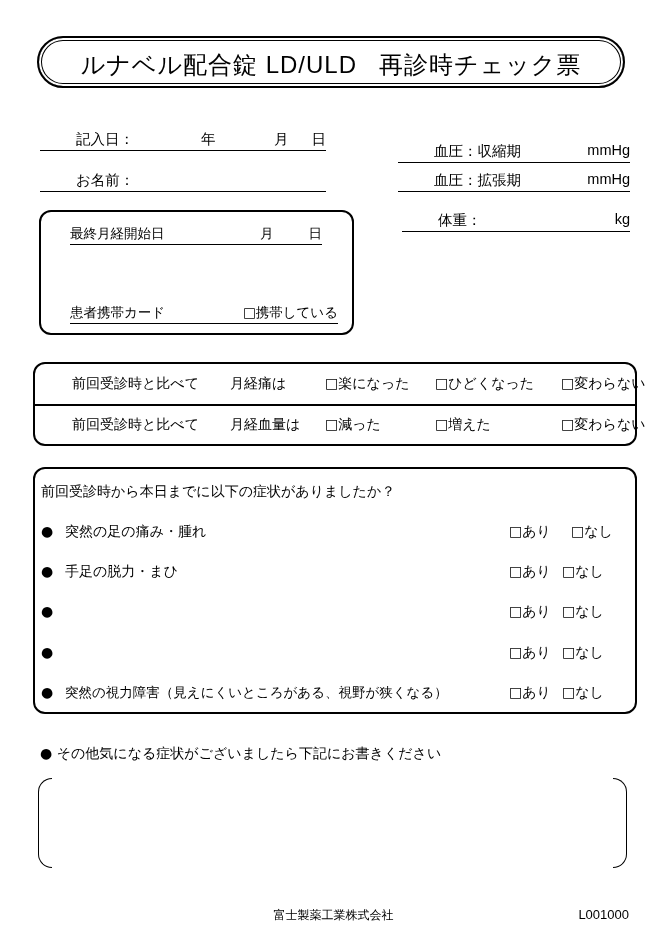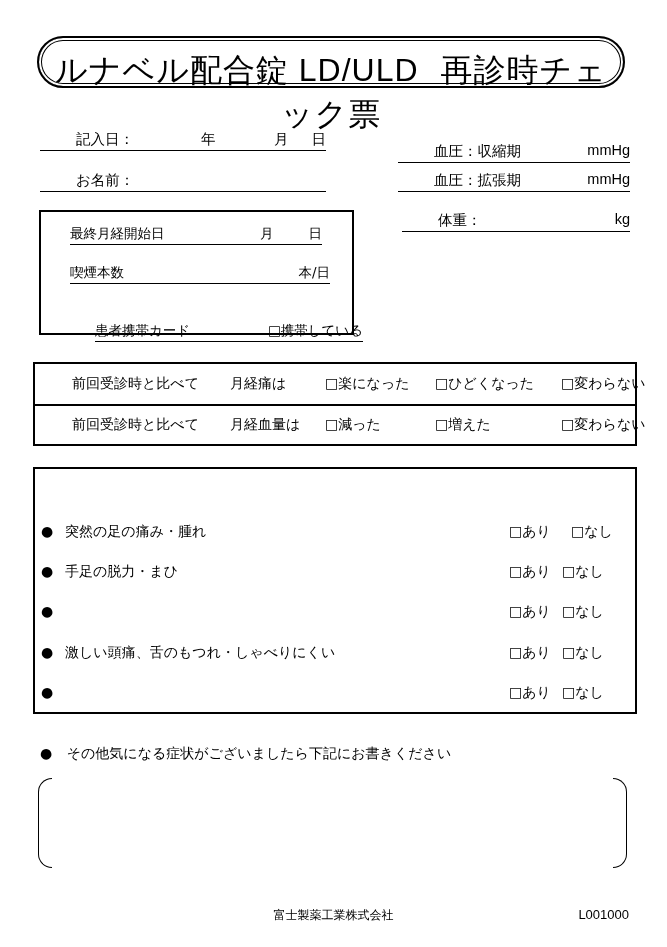--- a/index.html
+++ b/index.html
@@ -1,25 +1,25 @@
 <!DOCTYPE html>
 <html><head>
 <meta charset="utf-8">
 <style>
   html, body { margin:0; padding:0; background:#ffffff; }
   body { width:667px; height:947px; position:relative; overflow:hidden;
          font-family:"DejaVu Sans","Liberation Sans",sans-serif; color:#000; }
-  .abs { position:absolute; }
+  .abs { position:absolute;border-radius:12px; }
 
   
   .title-box { left:37px; top:36px; width:588px; height:52px;
     border:2px solid #000; border-radius:26px; box-sizing:border-box;
     box-shadow: inset 0 0 0 2px #fff, inset 0 0 0 3px #000; }
   .title-text { position:absolute; left:0; right:0; top:11px; text-align:center;
-    font-family:"Liberation Sans","DejaVu Sans",sans-serif; font-size:32px; letter-spacing:1px; }
+    font-family:"Liberation Sans","DejaVu Sans",sans-serif; font-size:24px; letter-spacing:1px; }
   .title-gap { display:inline-block; width:22px; }
 
   
   .field { position:absolute; font-size:14.5px; border-bottom:1.5px solid #000; height:20px; }
   .field span { position:absolute; top:0; white-space:nowrap;padding-left:36px; }
   .field .lbl { left:0; }
   .field .rt { right:0; }
 
   
   .inner-box { left:39px; top:210px; width:315px; height:125px; border:2px solid #000; box-sizing:border-box; }
@@ -81,25 +81,21 @@
   <span class="lbl">体重：</span>
   <span class="rt" style="font-family:'Liberation Sans',sans-serif;text-align:center;">kg</span>
 </div>
 
 <div class="abs inner-box">
   <div class="ifield" style="left:29px; top:13px; width:252px;">
     <span style="left:0;">最終月経開始日</span>
     <span style="left:190px;">月</span>
     <span style="right:0;">日</span>
   </div>
-  <div class="ifield" style="left:29px; top:52px; width:260px;">
-    <span style="left:0;">喫煙本数</span>
-    <span style="right:0;">本/日</span>
-  </div>
-  <div class="ifield" style="left:29px; top:110px; width:268px;margin-left:25px;">
+  <div class="ifield" style="left:29px; top:92px; width:268px;">
     <span style="left:0;">患者携帯カード</span>
     <span style="right:0;">□携帯している</span>
   </div>
 </div>
 
 <div class="abs cmp-table">
   <div class="cmp-row" style="top:0;">
     <span style="left:6px;">前回受診時と比べて</span>
     <span style="left:164px;">月経痛は</span>
     <span style="left:259px;">□楽になった</span>
@@ -110,53 +106,54 @@
   <div class="cmp-row" style="top:41px;">
     <span style="left:6px;">前回受診時と比べて</span>
     <span style="left:164px;">月経血量は</span>
     <span style="left:259px;">□減った</span>
     <span style="left:369px;">□増えた</span>
     <span style="left:495px;">□変わらない</span>
   </div>
 </div>
 
 <div class="abs sym-box">
+  <div class="sym-q">前回受診時から本日までに以下の症状がありましたか？</div>
 
   <div class="sym-row" style="top:54px;">
     <span class="bullet">●</span>
     <span style="left:30px;">突然の足の痛み・腫れ</span>
     <span style="left:474px;">□あり</span>
     <span style="left:536px;">□なし</span>
   </div>
   <div class="sym-row" style="top:94px;">
     <span class="bullet">●</span>
     <span style="left:30px;">手足の脱力・まひ</span>
     <span style="left:474px;">□あり</span>
     <span style="left:527px;">□なし</span>
   </div>
   <div class="sym-row" style="top:134px;">
     <span class="bullet">●</span>
     <span style="left:474px;">□あり</span>
     <span style="left:527px;">□なし</span>
   </div>
   <div class="sym-row" style="top:175px;">
     <span class="bullet">●</span>
-    <span style="left:30px;">激しい頭痛、舌のもつれ・しゃべりにくい</span>
     <span style="left:474px;">□あり</span>
     <span style="left:527px;">□なし</span>
   </div>
   <div class="sym-row" style="top:215px;">
     <span class="bullet">●</span>
+    <span style="left:30px; font-size:13.5px;">突然の視力障害（見えにくいところがある、視野が狭くなる）</span>
     <span style="left:474px;">□あり</span>
     <span style="left:527px;">□なし</span>
   </div>
 </div>
 
 <div class="abs other-label">
   <span>●</span>
-  <span style="margin-left:10px;">その他気になる症状がございましたら下記にお書きください</span>
+  <span style="">その他気になる症状がございましたら下記にお書きください</span>
 </div>
 <div class="bracket left"></div>
 <div class="bracket right"></div>
 <div class="abs" style="left:56px; top:782px; width:552px; height:82px;"></div>
 
 <div class="abs footer-company">富士製薬工業株式会社</div>
 <div class="abs footer-code">L001000</div>
 
 </body></html>

